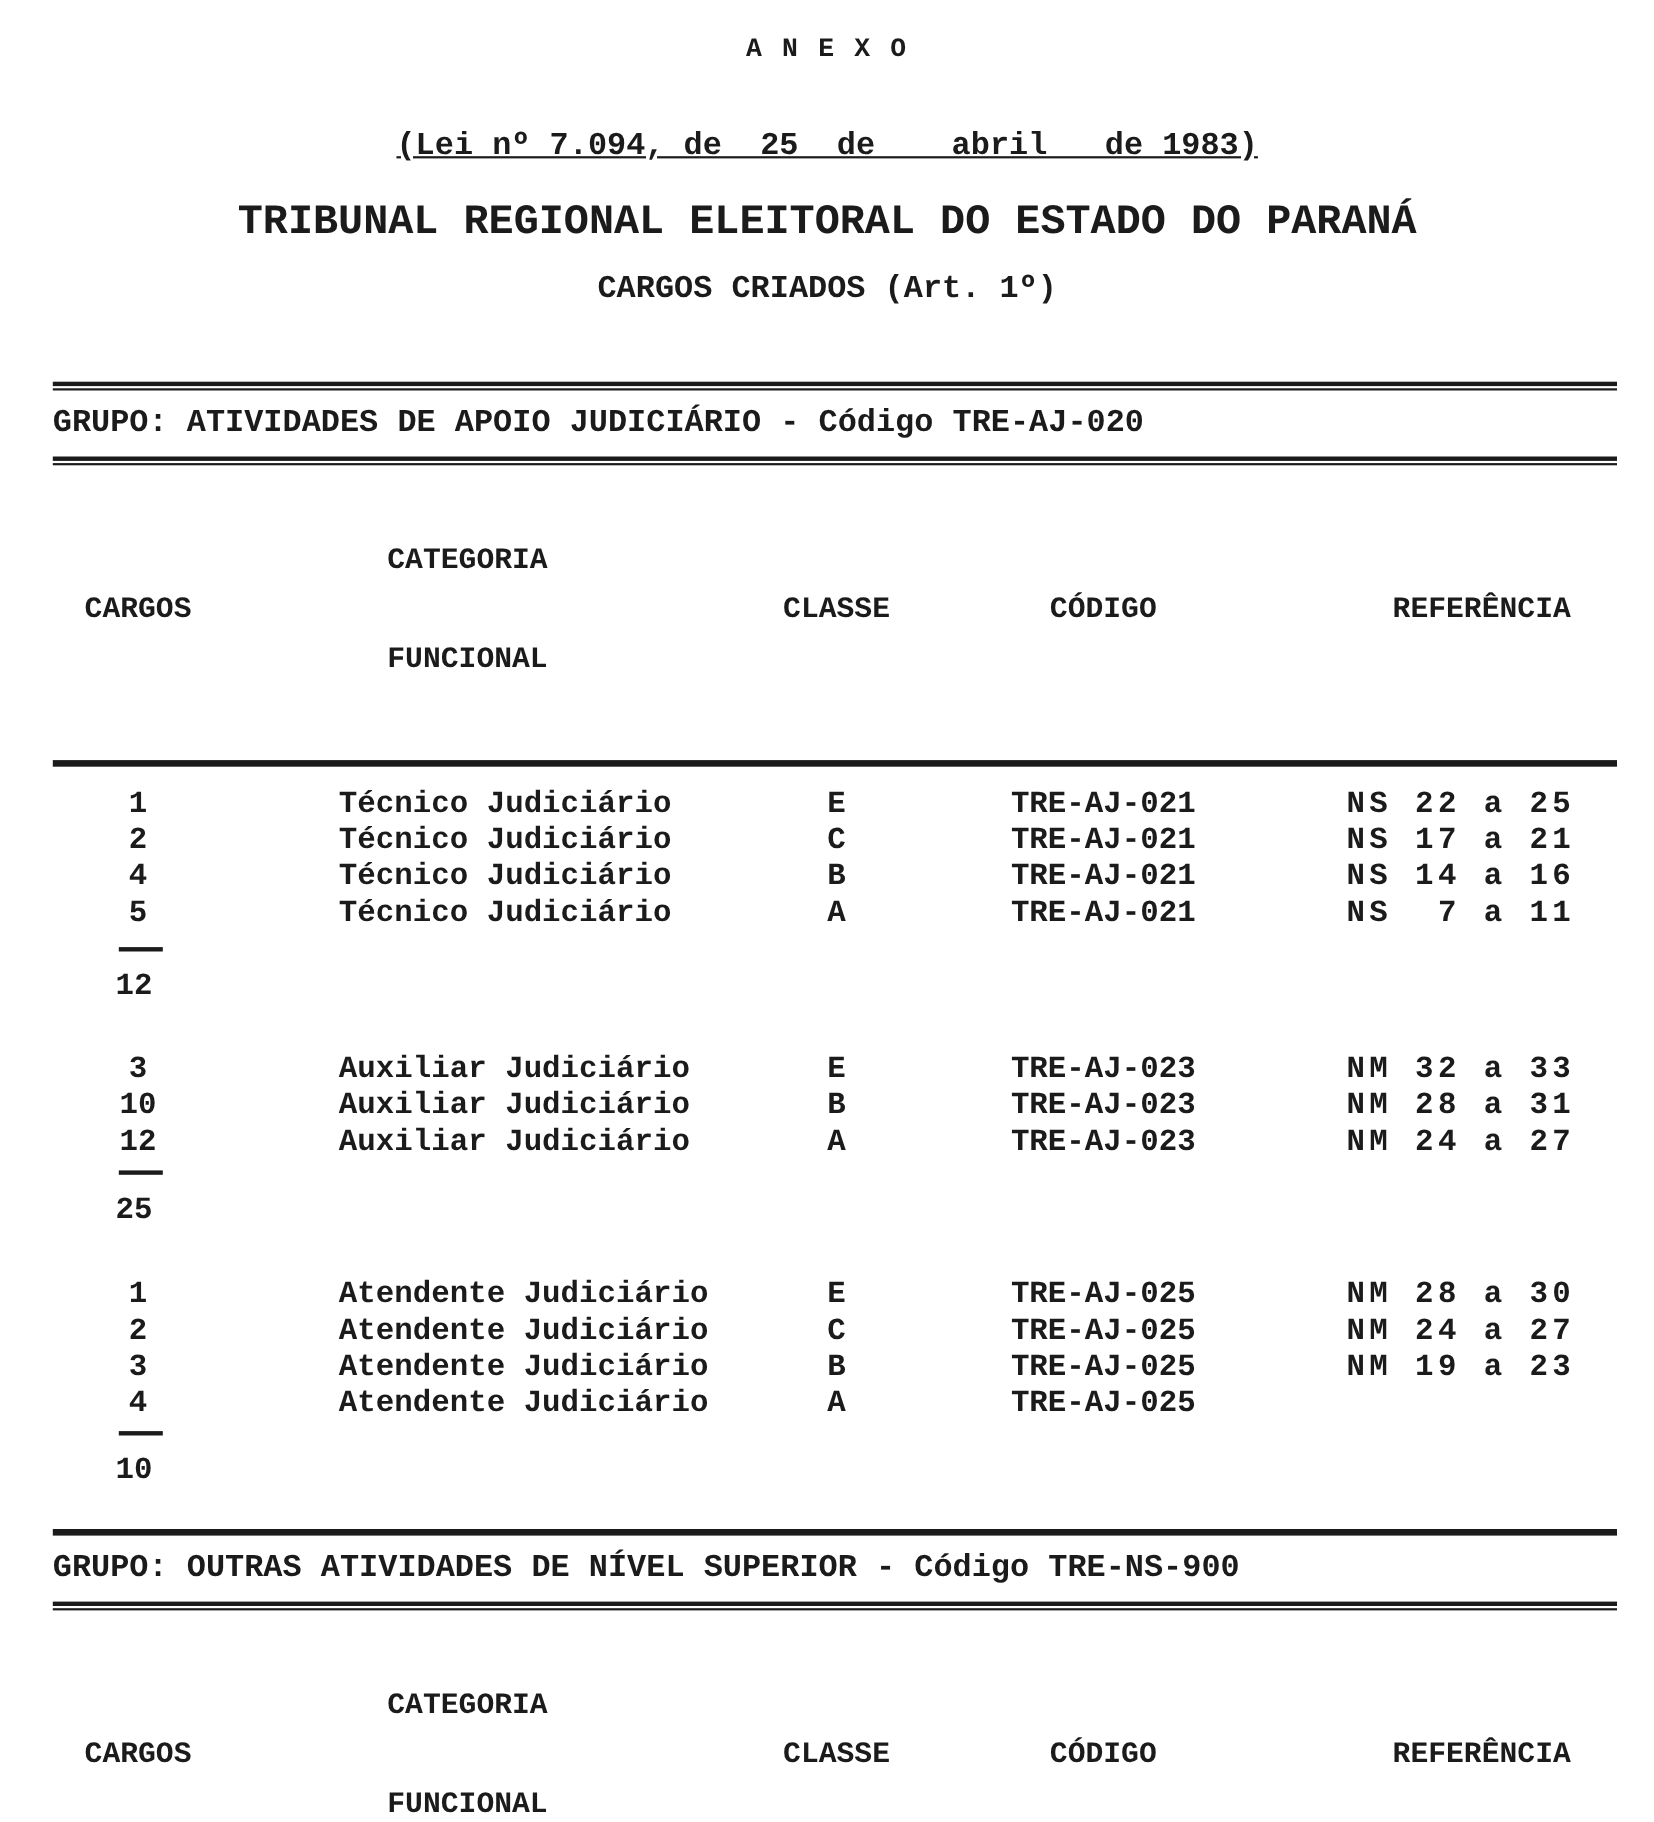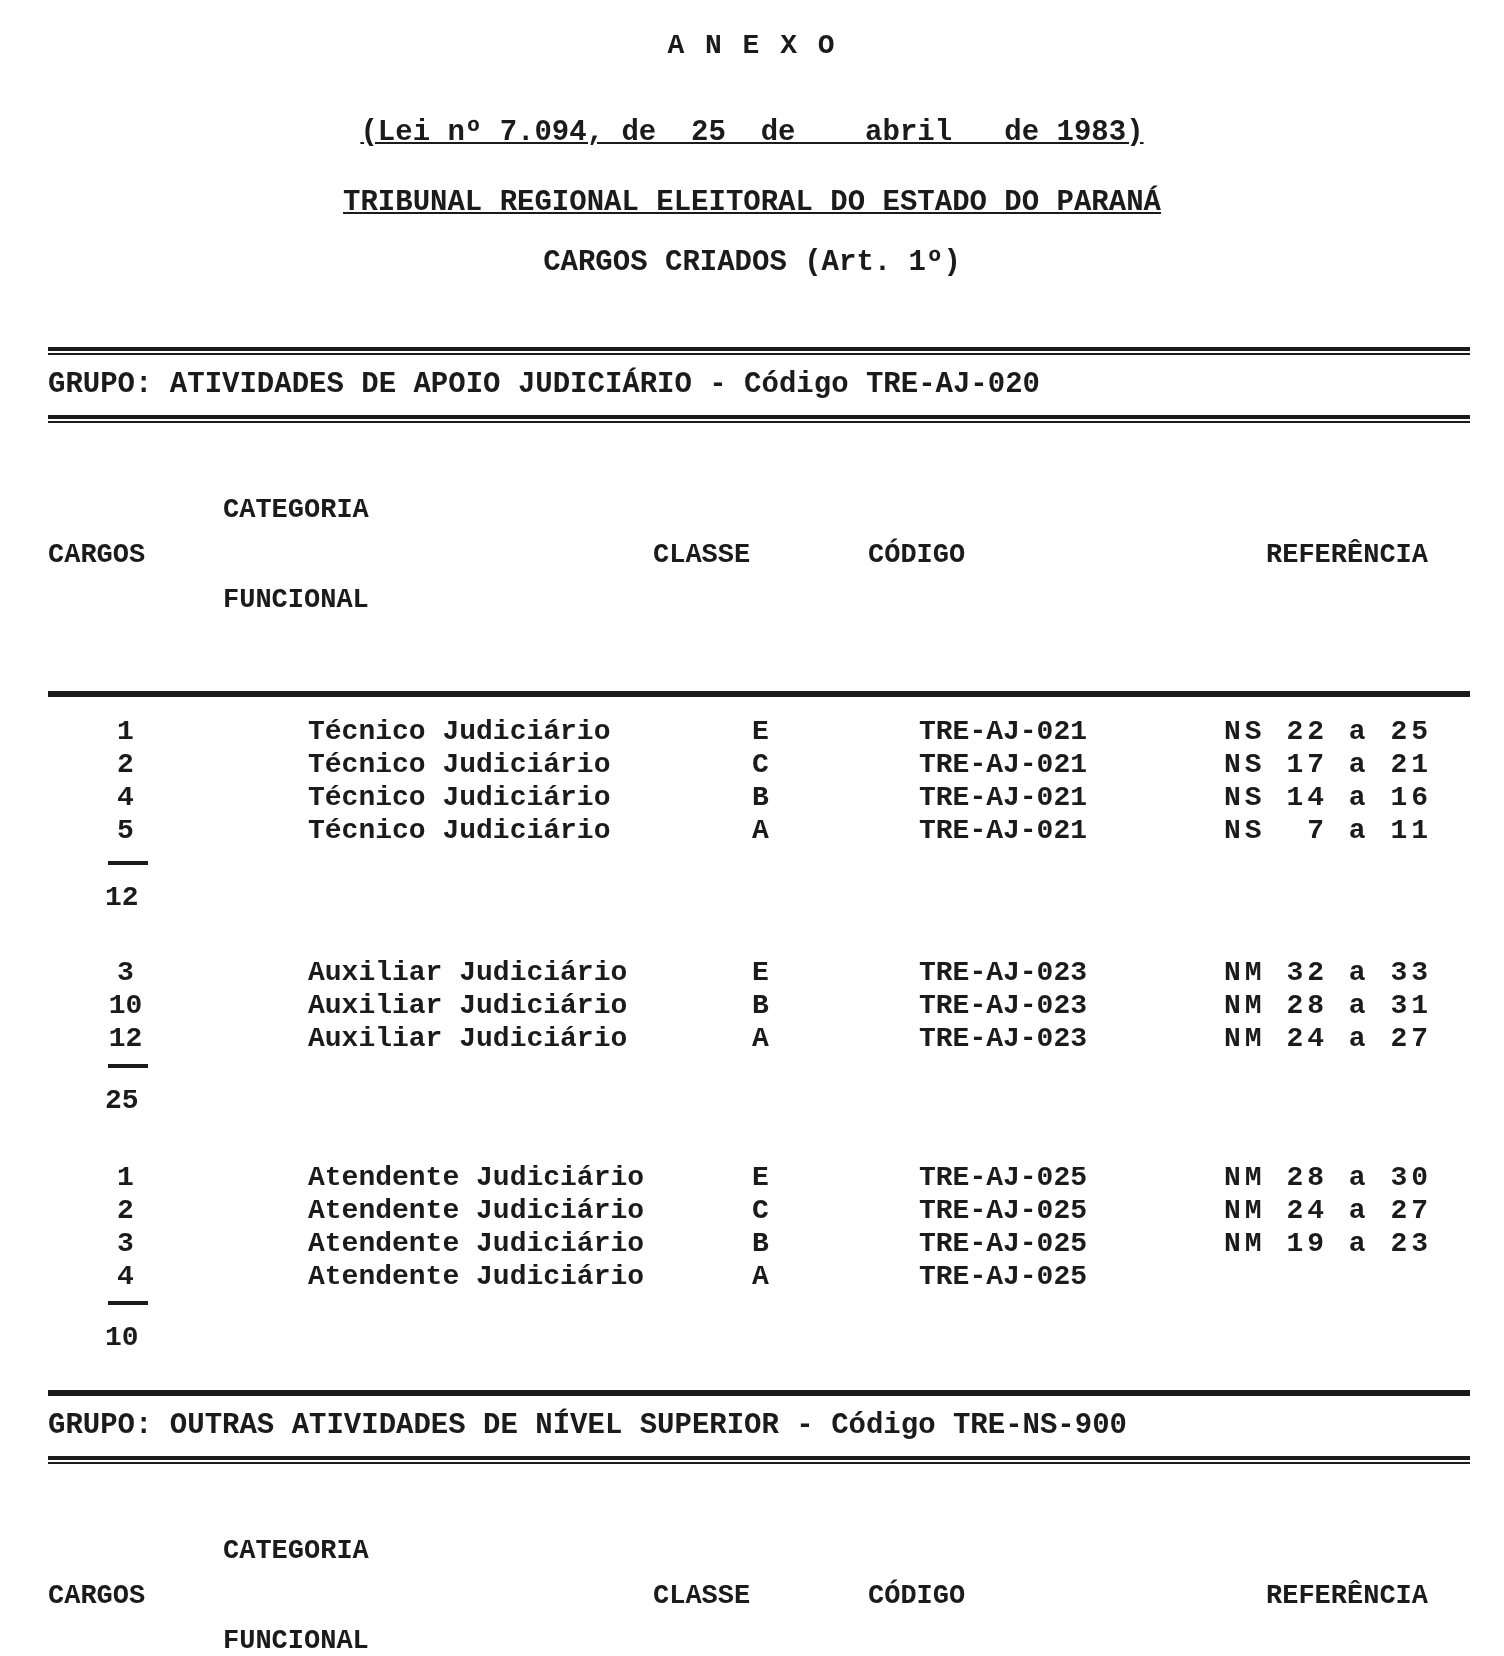--- a/index.html
+++ b/index.html
@@ -8,23 +8,23 @@
     width:1504px; height:1656px;
     background:#ffffff;
     color:#1b1b1b;
     font-family:"Liberation Mono","DejaVu Sans Mono",monospace;
     font-weight:700;
     overflow:hidden;
   }
   .center { text-align:center; white-space:pre; }
 
   
-  .t-anexo   { padding-top:26px; font-size:28px; line-height:40px; letter-spacing:2px; }
+  .t-anexo   { padding-top:26px; font-size:24px; line-height:40px; letter-spacing:2px; }
   .t-law     { margin-top:49px; font-size:29px; line-height:36px;text-decoration:underline; }
-  .t-org     { margin-top:34px; font-size:29px; line-height:36px;text-decoration:underline; }
+  .t-org     { margin-top:34px; font-size:38px; line-height:36px; }
   .t-section { margin-top:24px; font-size:29px; line-height:36px; }
 
   
   .table { margin-left:48px; width:1422px; }
   .table1 { margin-top:66px; }
   .table2 { margin-top:37px; }
 
   .rule { height:6px; background:#1b1b1b; }
   .rule.dbl {
     height:auto; background:none;
@@ -36,21 +36,21 @@
   .group-title + .rule, .group-title + .rule.dbl { margin-top:12px; }
 
   .cols {
     margin-top:12px;
     display:grid;
     grid-template-columns:175px 430px 215px 270px 1fr;
     align-items:center;
     font-size:27px; line-height:30px;
     padding-bottom:8px;
   }
-  .cols .col { text-align:left; white-space:pre; }
+  .cols .col { text-align:center; white-space:pre; }
   .cols .c-cat { padding-right:26px; }
   .cols .c-ref { text-align:center; padding-left:86px; }
   .cols + .rule { margin-top:8px; }
 
   .row {
     display:grid;
     grid-template-columns:175px 430px 215px 270px 1fr;
     align-items:start;
     font-size:28px; line-height:33px;
   }

